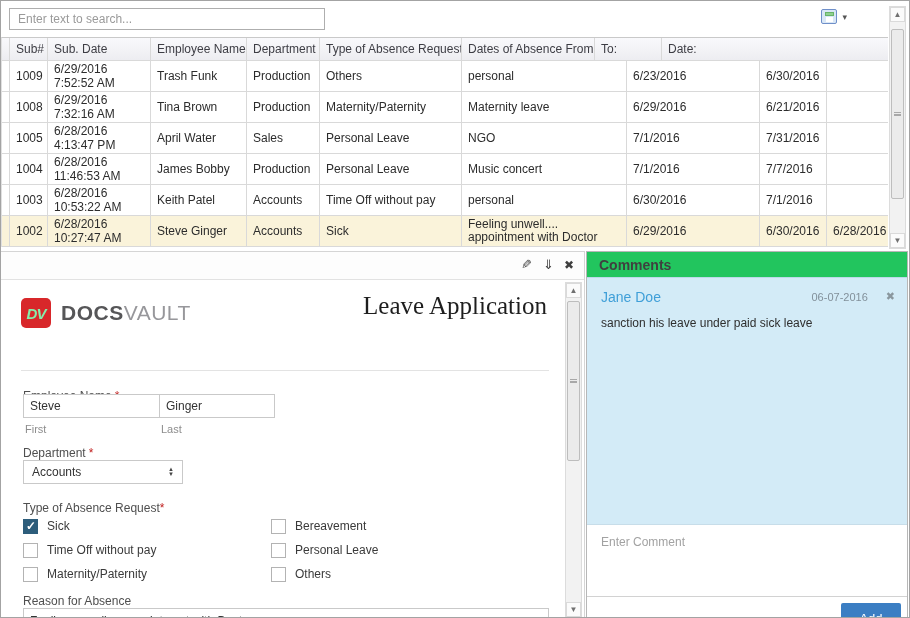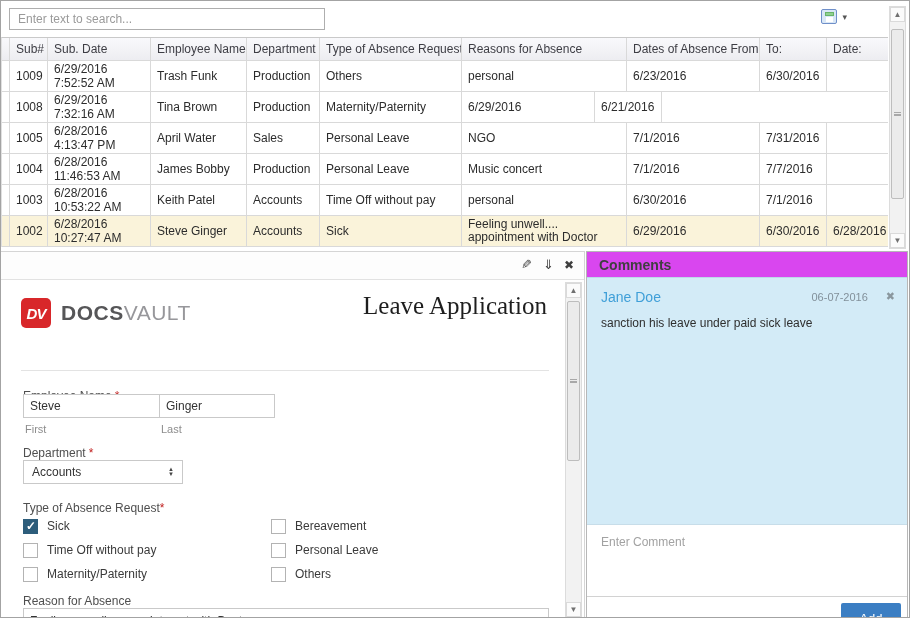--- a/index.html
+++ b/index.html
@@ -41,21 +41,21 @@
   
   .form-panel { position:absolute; left:0; top:250px; width:584px; height:368px; background:#fff; border-top:1px solid #d5d5d5; border-right:1px solid #d5d5d5; overflow:hidden; }
   .form-toolbar { position:absolute; left:0; top:0; width:100%; height:28px; border-bottom:1px solid #e2e2e2; background:#fdfdfd; }
   .ft-icon { position:absolute; top:6px; font-size:13px; color:#3f3f3f; cursor:pointer; line-height:14px; }
   .icon-edit { right:52px; transform:scaleX(-1); }
   .icon-download { right:30px; }
   .icon-close { right:10px; font-size:12px; }
 
   .form-body { position:absolute; left:0; top:28px; width:564px; height:340px; }
   .logo-row { position:absolute; left:20px; top:18px; display:flex; align-items:center; gap:10px; }
-  .logo-badge { width:30px; height:30px; background:#d8272a; border-radius:5px; color:#ffffff; font-weight:bold; font-style:italic; font-size:15px; display:flex; align-items:center; justify-content:center; letter-spacing:-1px; }
+  .logo-badge { width:30px; height:30px; background:#d8272a; border-radius:5px; color:#86efac; font-weight:bold; font-style:italic; font-size:15px; display:flex; align-items:center; justify-content:center; letter-spacing:-1px; }
   .brand { font-size:21px; letter-spacing:0.5px; }
   .brand .bold { color:#565658; font-weight:bold; }
   .brand .light { color:#97979b; }
   .title-block { position:absolute; right:18px; top:12px; text-align:right; }
   .form-title { font-family:"Liberation Serif", serif; font-size:25px; color:#1e1e1e; }
   .form-subtitle { font-size:12px; color:#8f8f8f; margin-top:3px; }
   .form-hr { position:absolute; left:20px; right:16px; top:90px; border-top:1px solid #e3e3e3; }
 
   .field-label { position:absolute; left:22px; font-size:12px; color:#4f4f4f; }
   .req { color:#c0201f; margin-left:3px; }
@@ -70,21 +70,21 @@
   .cb-box { width:15px; height:15px; border:1px solid #b3b3b3; background:#fff; margin-right:9px; position:relative; flex:none; }
   .cb-box.checked { background:#2d5d7b; border-color:#2d5d7b; }
   .cb-box.checked::after { content:"✓"; position:absolute; left:2px; top:-1px; color:#fff; font-size:12px; font-weight:bold; }
   .cb-label { font-size:12px; color:#3a3a3a; }
 
   .reason-label { top:314px; }
   .reason-input { position:absolute; left:22px; top:328px; width:526px; height:34px; border:1px solid #c9c9c9; font-size:12px; color:#333; padding:5px 6px; resize:none; font-family:"Liberation Sans",sans-serif; overflow:hidden; }
 
   
   .comments-panel { position:absolute; left:585px; top:250px; width:322px; height:368px; border:1px solid #b7b7b7; border-bottom:none; background:#fff; overflow:hidden; }
-  .comments-header { height:26px; background:#d946ef; border-bottom:1px solid #bcd9e8; display:flex; align-items:center; padding:0 12px; font-size:14px; font-weight:bold; color:#3f3f3f; }
+  .comments-header { height:26px; background:#22c55e; border-bottom:1px solid #bcd9e8; display:flex; align-items:center; padding:0 12px; font-size:14px; font-weight:bold; color:#3f3f3f; }
   .comments-body { height:246px; background:#d3ebf7; padding:10px 14px; position:relative; }
   .comment-author { font-size:14px; color:#3f9fd8; cursor:pointer; display:inline-block; }
   .comment-meta { position:absolute; right:12px; top:12px; font-size:11px; color:#82909a; display:flex; align-items:center; gap:18px; }
   .comment-del { font-size:11px; color:#8a979e; cursor:pointer; }
   .comment-text { margin-top:10px; font-size:12px; color:#2e2e2e; }
   .comment-input { width:100%; height:72px; border:none; outline:none; background:#fff; font-size:12px; color:#333; padding:10px 14px; resize:none; font-family:"Liberation Sans",sans-serif; display:block; border-top:1px solid #c7dde9; }
   .comment-input::placeholder { color:#a2a2a2; }
   .comments-footer { border-top:1px solid #d2d2d2; height:46px; position:relative; background:#fff; }
   .add-btn { position:absolute; right:6px; top:6px; width:60px; height:30px; background:#3b7ec3; color:#fff; border:none; font-size:13px; font-family:"Liberation Sans",sans-serif; cursor:pointer; border-radius:2px; }
 </style>
@@ -105,21 +105,20 @@
   </div>
 
   <div class="grid">
     <div class="trow header">
       <div class="tcell c0"></div>
       <div class="tcell c1">Sub#</div>
       <div class="tcell c2">Sub. Date</div>
       <div class="tcell c3">Employee Name</div>
       <div class="tcell c4">Department</div>
       <div class="tcell c5">Type of Absence Request</div>
-      <div class="tcell c6">Reasons for Absence</div>
       <div class="tcell c7">Dates of Absence From:</div>
       <div class="tcell c8">To:</div>
       <div class="tcell c9">Date:</div>
     </div>
 
     <div class="trow body">
       <div class="tcell c0"></div>
       <div class="tcell c1">1009</div>
       <div class="tcell c2">
           <div>6/29/2016</div>
@@ -137,20 +136,21 @@
     <div class="trow body">
       <div class="tcell c0"></div>
       <div class="tcell c1">1008</div>
       <div class="tcell c2">
           <div>6/29/2016</div>
           <div>7:32:16 AM</div>
         </div>
       <div class="tcell c3">Tina Brown</div>
       <div class="tcell c4">Production</div>
       <div class="tcell c5">Maternity/Paternity</div>
+      <div class="tcell c6 reason-cell">Maternity leave</div>
       <div class="tcell c7">6/29/2016</div>
       <div class="tcell c8">6/21/2016</div>
       <div class="tcell c9"></div>
     </div>
 
     <div class="trow body">
       <div class="tcell c0"></div>
       <div class="tcell c1">1005</div>
       <div class="tcell c2">
           <div>6/28/2016</div>

